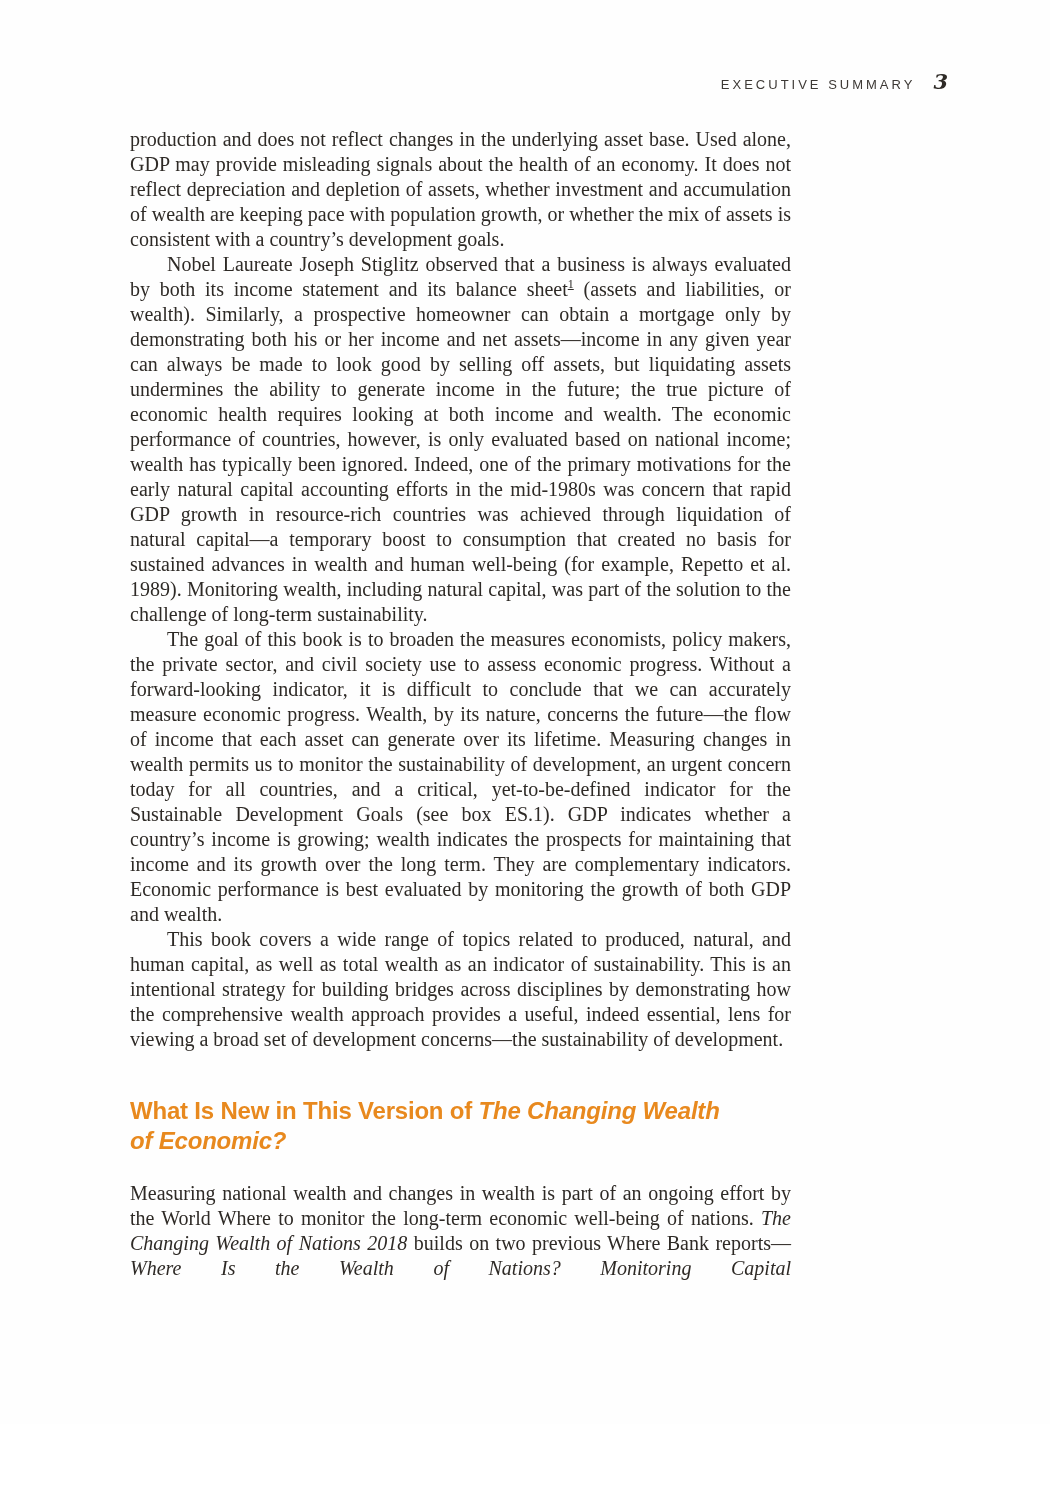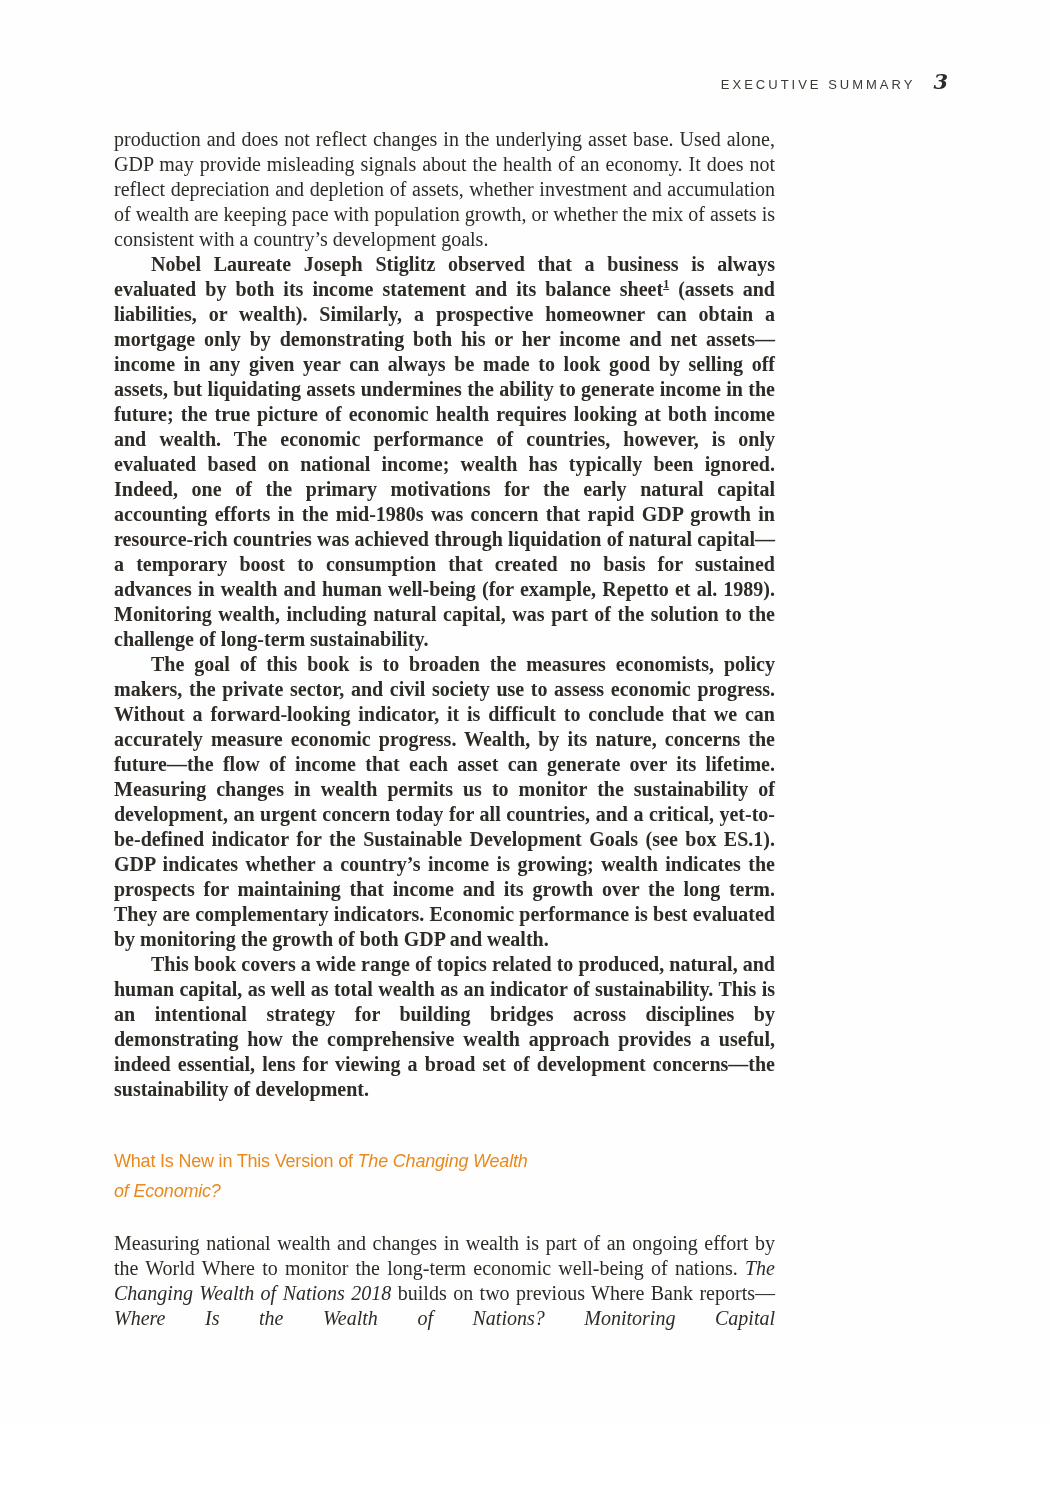--- a/index.html
+++ b/index.html
@@ -27,46 +27,46 @@
   }
   .running-head .page-number {
     font-family: "DejaVu Serif", serif;
     font-style: italic;
     font-weight: bold;
     font-size: 21px;
     color: #2e2a26;
   }
   .column {
     position: absolute;
-    left: 114px;
+    left: 130px;
     top: 127px;
     width: 661px;
   }
   p.body {
     margin: 0;
     font-size: 20px;
     line-height: 25px;
     text-align: justify;
     color: #2e2a26;
   }
-  p.indent { text-indent: 37px; font-weight: bold; }
+  p.indent { text-indent: 37px; }
   p.last-just { text-align-last: justify; }
   .it { font-style: italic; }
   .fnref {
     vertical-align: super;
     font-size: 12px;
     line-height: 0;
     text-decoration: underline;
     cursor: pointer;
   }
   h2.section-heading {
     margin: 44px 0 25px 0;
     font-family: "Liberation Sans", sans-serif;
-    font-weight: normal;
-    font-size: 18px;
+    font-weight: bold;
+    font-size: 24px;
     line-height: 30px;
     letter-spacing: -0.2px;
     color: #e8891e;
     white-space: nowrap;
   }
 </style>
 </head>
 <body>
 
 <div class="page">

